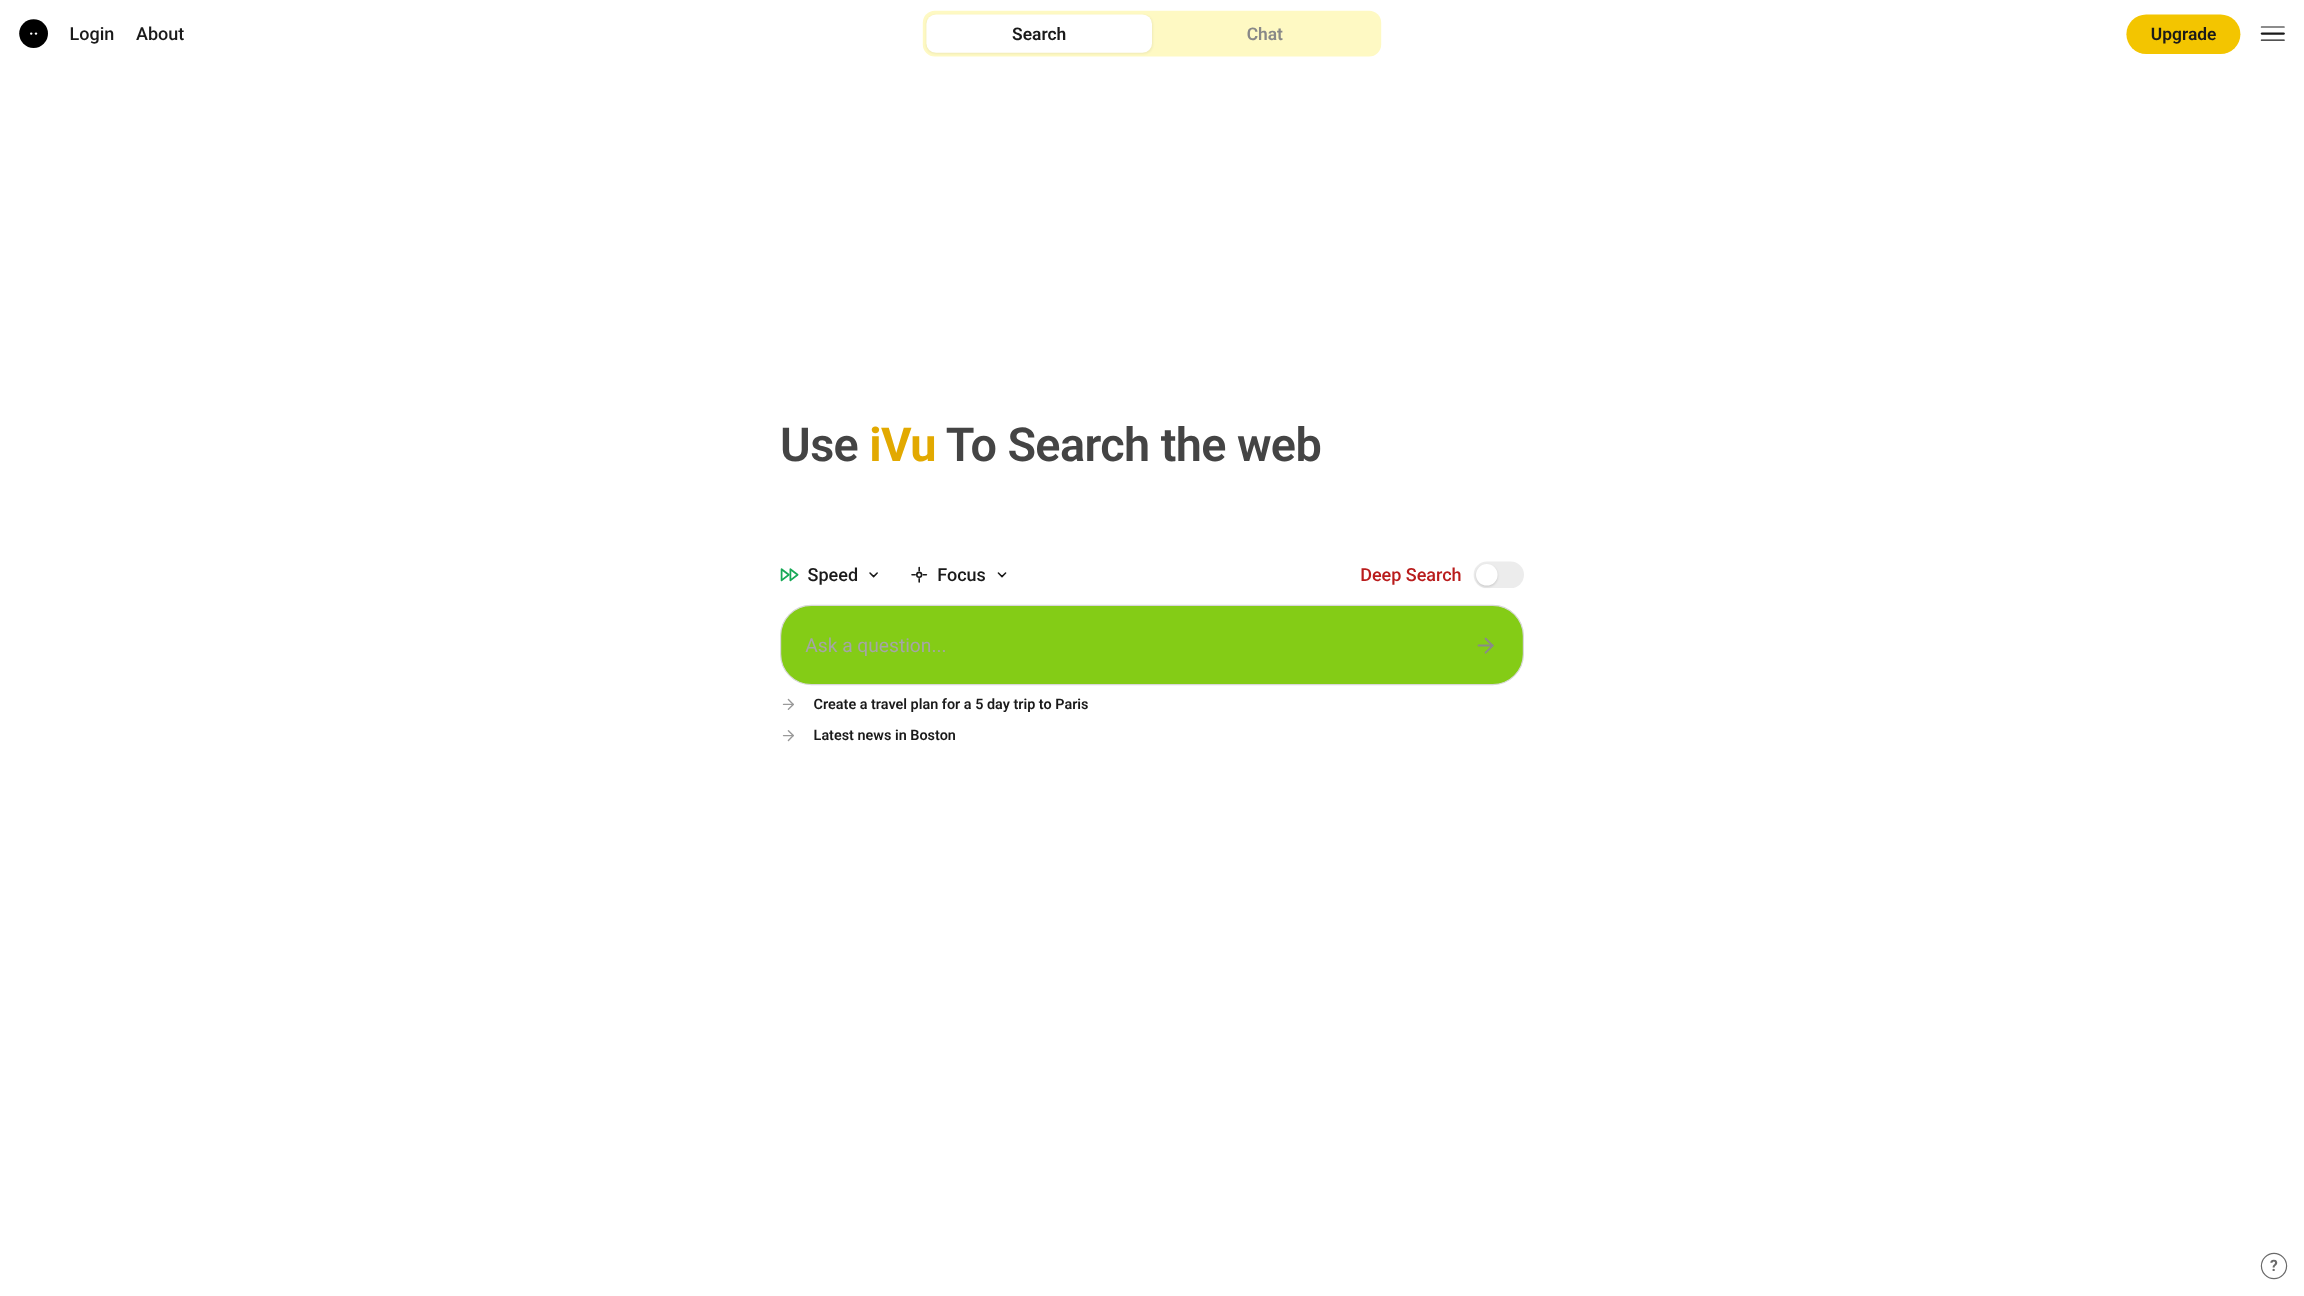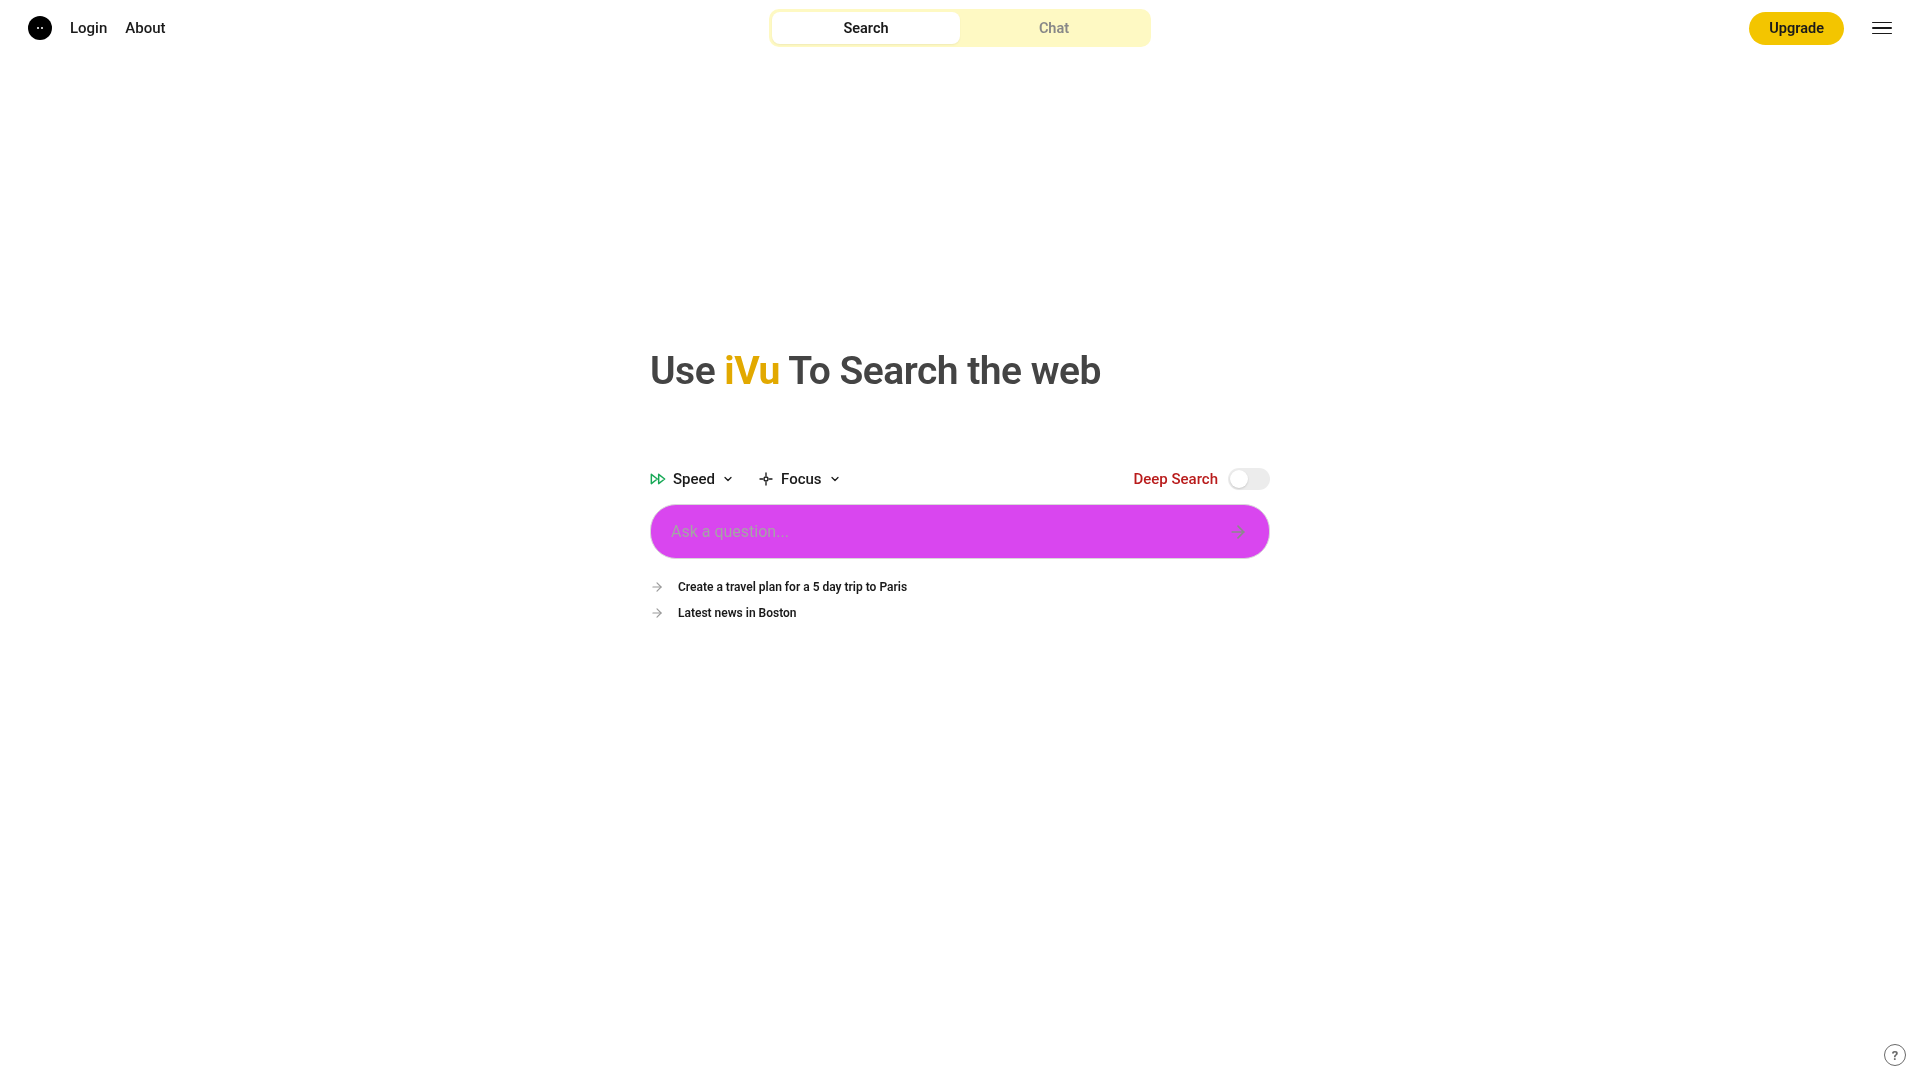--- a/index.html
+++ b/index.html
@@ -1,50 +1,50 @@
 <!DOCTYPE html>
 <html><head>
   <meta charset="utf-8">
   <style>
     * { margin: 0; padding: 0; box-sizing: border-box; font-family: -apple-system, BlinkMacSystemFont, "Segoe UI", Roboto, "Helvetica Neue", Arial, sans-serif; }
     body { width: 1920px; height: 1080px; background: #ffffff; color: #1a1a1a; overflow: hidden; position: relative; }
 
     
-    .topbar { position: absolute; top: 0; left: 0; right: 0; height: 56px; display: flex; align-items: center; padding: 0 28px; }
+    .topbar { position: absolute; top: 0; left: 0; right: 0; height: 56px; display: flex; align-items: center; padding: 0 16px; }
     .topbar-left { display: flex; align-items: center; gap: 18px; }
     .logo-dot { width: 24px; height: 24px; border-radius: 50%; background: #000; display: flex; align-items: center; justify-content: center; gap: 1.5px; }
     .logo-dot .d { width: 2.5px; height: 2.5px; border-radius: 50%; background: #fff; }
     .nav-link { font-size: 15px; font-weight: 500; color: #1a1a1a; cursor: pointer; }
 
     .topbar-center { position: absolute; left: 50%; top: 9px; transform: translateX(-50%); display: flex; background: #fef9c3; border-radius: 10px; padding: 3px; }
     .mode-tab { width: 188px; height: 32px; display: flex; align-items: center; justify-content: center; font-size: 14.5px; font-weight: 600; border-radius: 8px; cursor: pointer; color: #888; }
     .mode-tab.active { background: #ffffff; color: #1a1a1a; box-shadow: 0 1px 2px rgba(0,0,0,.06); }
 
-    .topbar-right { margin-left: auto; display: flex; align-items: center; gap: 28px; }
+    .topbar-right { margin-left: auto; display: flex; align-items: center; gap: 17px; }
     .upgrade-btn { background: #f3c500; color: #1a1a1a; font-size: 14.5px; font-weight: 600; border: none; border-radius: 999px; padding: 8px 20px; cursor: pointer; }
     .hamburger { width: 20px; height: 20px; cursor: pointer; display: flex; flex-direction: column; justify-content: center; gap: 4px; }
     .hamburger span { display: block; height: 1.6px; background: #1a1a1a; border-radius: 1px; }
 
     
     .hero { position: absolute; top: 348px; left: 50%; transform: translateX(-50%); width: 620px; }
     .hero-title { font-size: 39px; font-weight: 600; color: #444; letter-spacing: -0.5px; white-space: nowrap; }
     .hero-title .brand { color: #e2a900; font-weight: 700; }
 
     
     .controls { position: absolute; top: 468px; left: 50%; transform: translateX(-50%); width: 620px; display: flex; align-items: center; justify-content: space-between; }
     .chip { display: flex; align-items: center; gap: 7px; font-size: 15px; font-weight: 500; color: #1a1a1a; cursor: pointer; margin-right: 24px; }
     .chip .ico { display: inline-flex; }
     .chip .chev { width: 12px; height: 12px; }
     .controls-spacer { flex: 1; }
     .deep-label { font-size: 15px; font-weight: 500; color: #b91c1c; margin-right: 10px; }
     .toggle { width: 42px; height: 22px; border-radius: 999px; background: #ececec; position: relative; cursor: pointer; }
     .toggle .knob { position: absolute; top: 2px; left: 2px; width: 18px; height: 18px; border-radius: 50%; background: #fff; box-shadow: 0 1px 2px rgba(0,0,0,.15); }
 
     
-    .searchbox { position: absolute; top: 504px; left: 50%; transform: translateX(-50%); width: 620px; height: 55px; border: 1.5px solid #d8d8d8; border-radius: 26px; background: #d946ef; display: flex; align-items: center; padding: 0 20px; }
+    .searchbox { position: absolute; top: 504px; left: 50%; transform: translateX(-50%); width: 620px; height: 67px; border: 1.5px solid #d8d8d8; border-radius: 26px; background: #84cc16; display: flex; align-items: center; padding: 0 20px; }
     .searchbox input { flex: 1; border: none; background: transparent; font-size: 16px; outline: none; color: #1a1a1a; }
     .searchbox input::placeholder { color: #a5a5a5; }
     .submit-arrow { width: 22px; height: 22px; color: #8a8a8a; cursor: pointer; display: flex; align-items: center; justify-content: center; }
 
     
     .suggestions { position: absolute; top: 580px; left: 50%; transform: translateX(-50%); width: 620px; display: flex; flex-direction: column; gap: 12px; }
     .sugg-row { display: flex; align-items: center; gap: 14px; cursor: pointer; }
     .sugg-row .arr { width: 14px; height: 14px; color: #9a9a9a; flex-shrink: 0; }
     .sugg-row .txt { font-size: 12px; font-weight: 600; color: #1a1a1a; }
 

